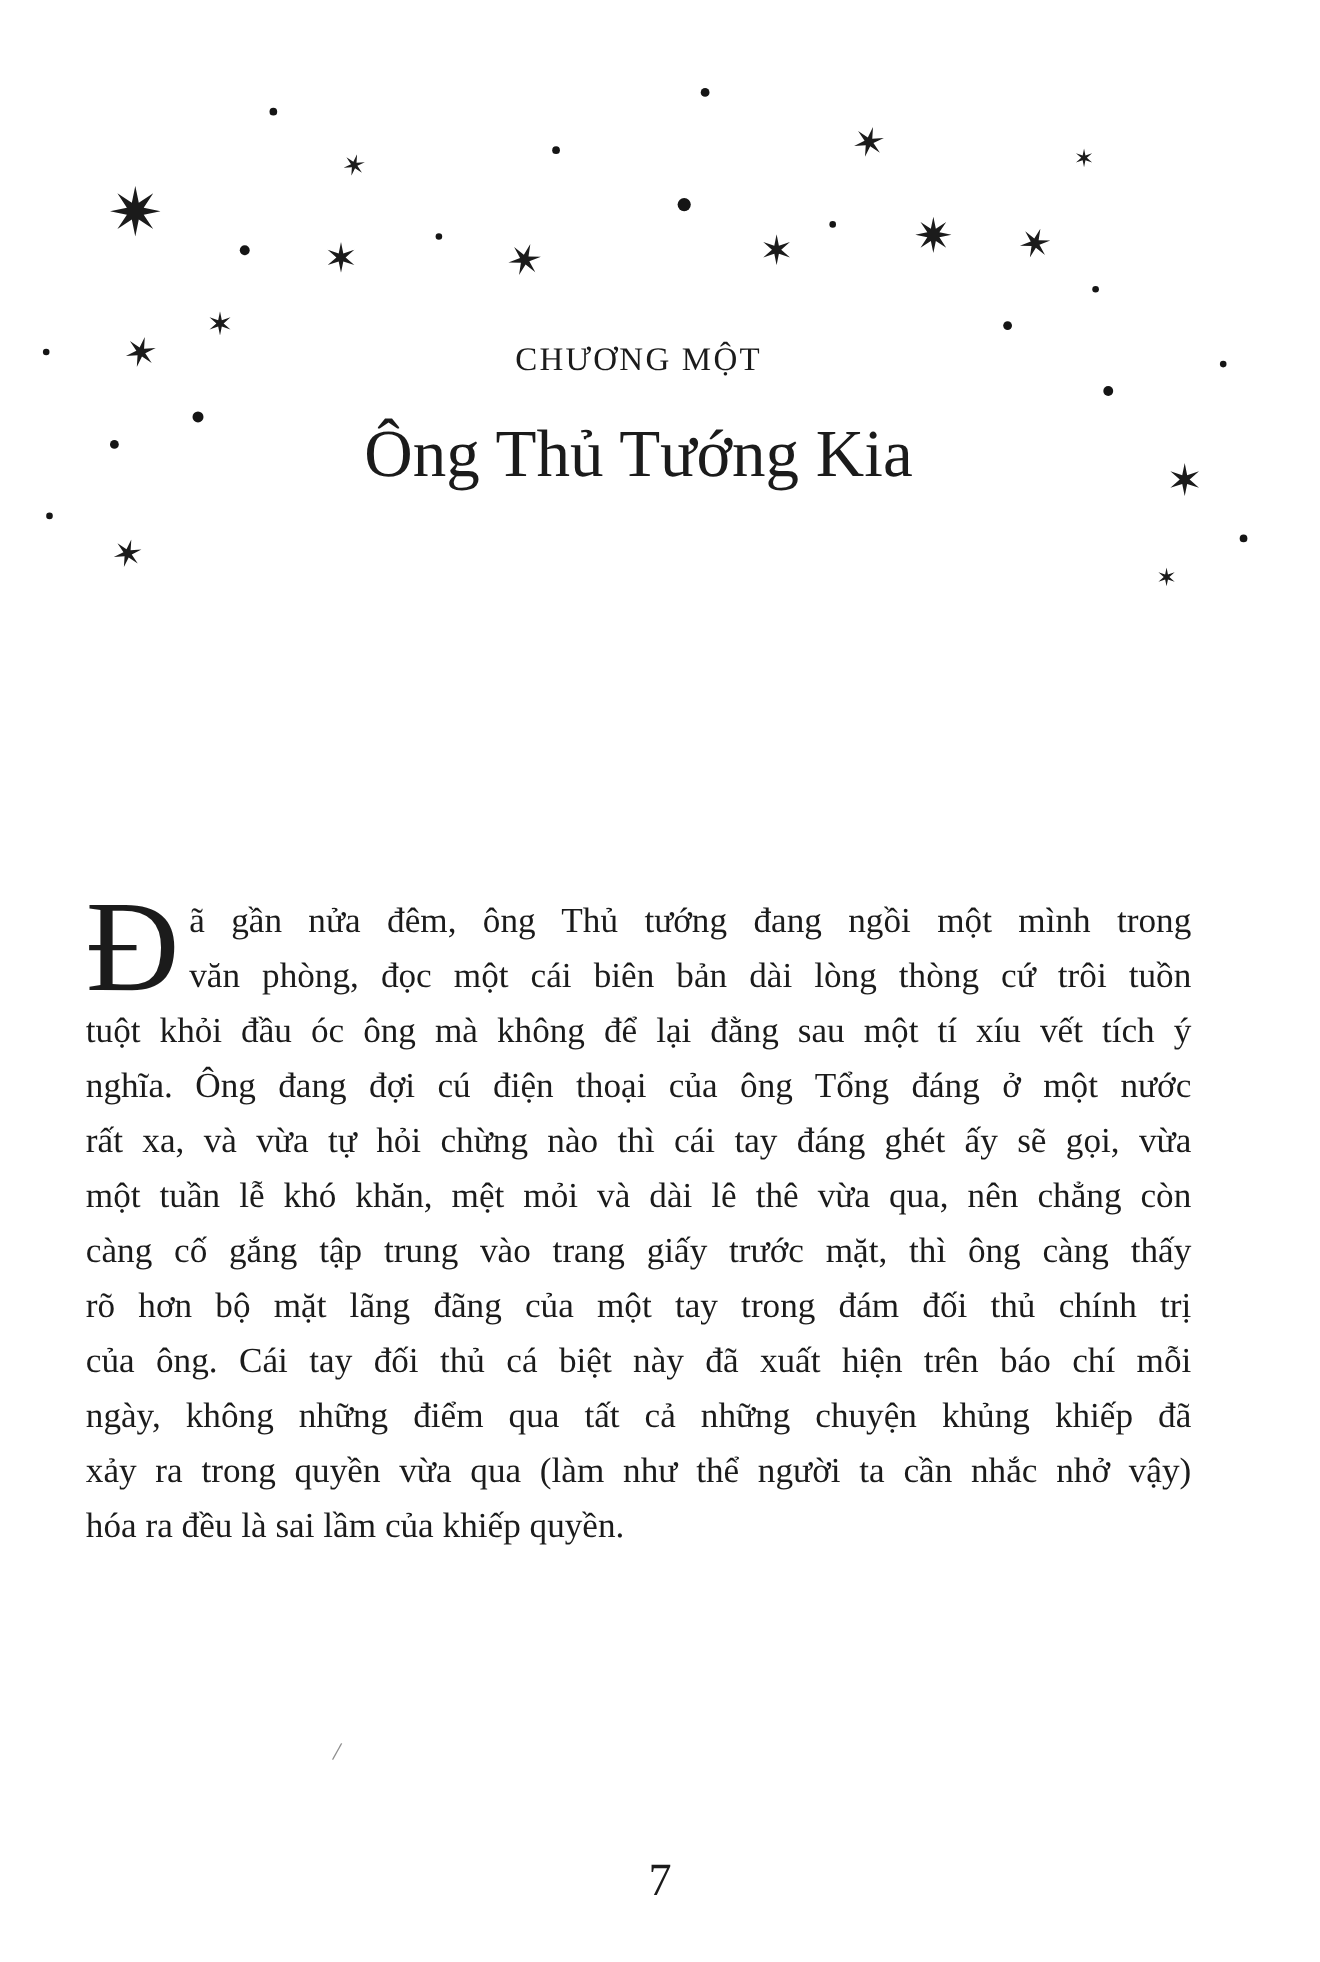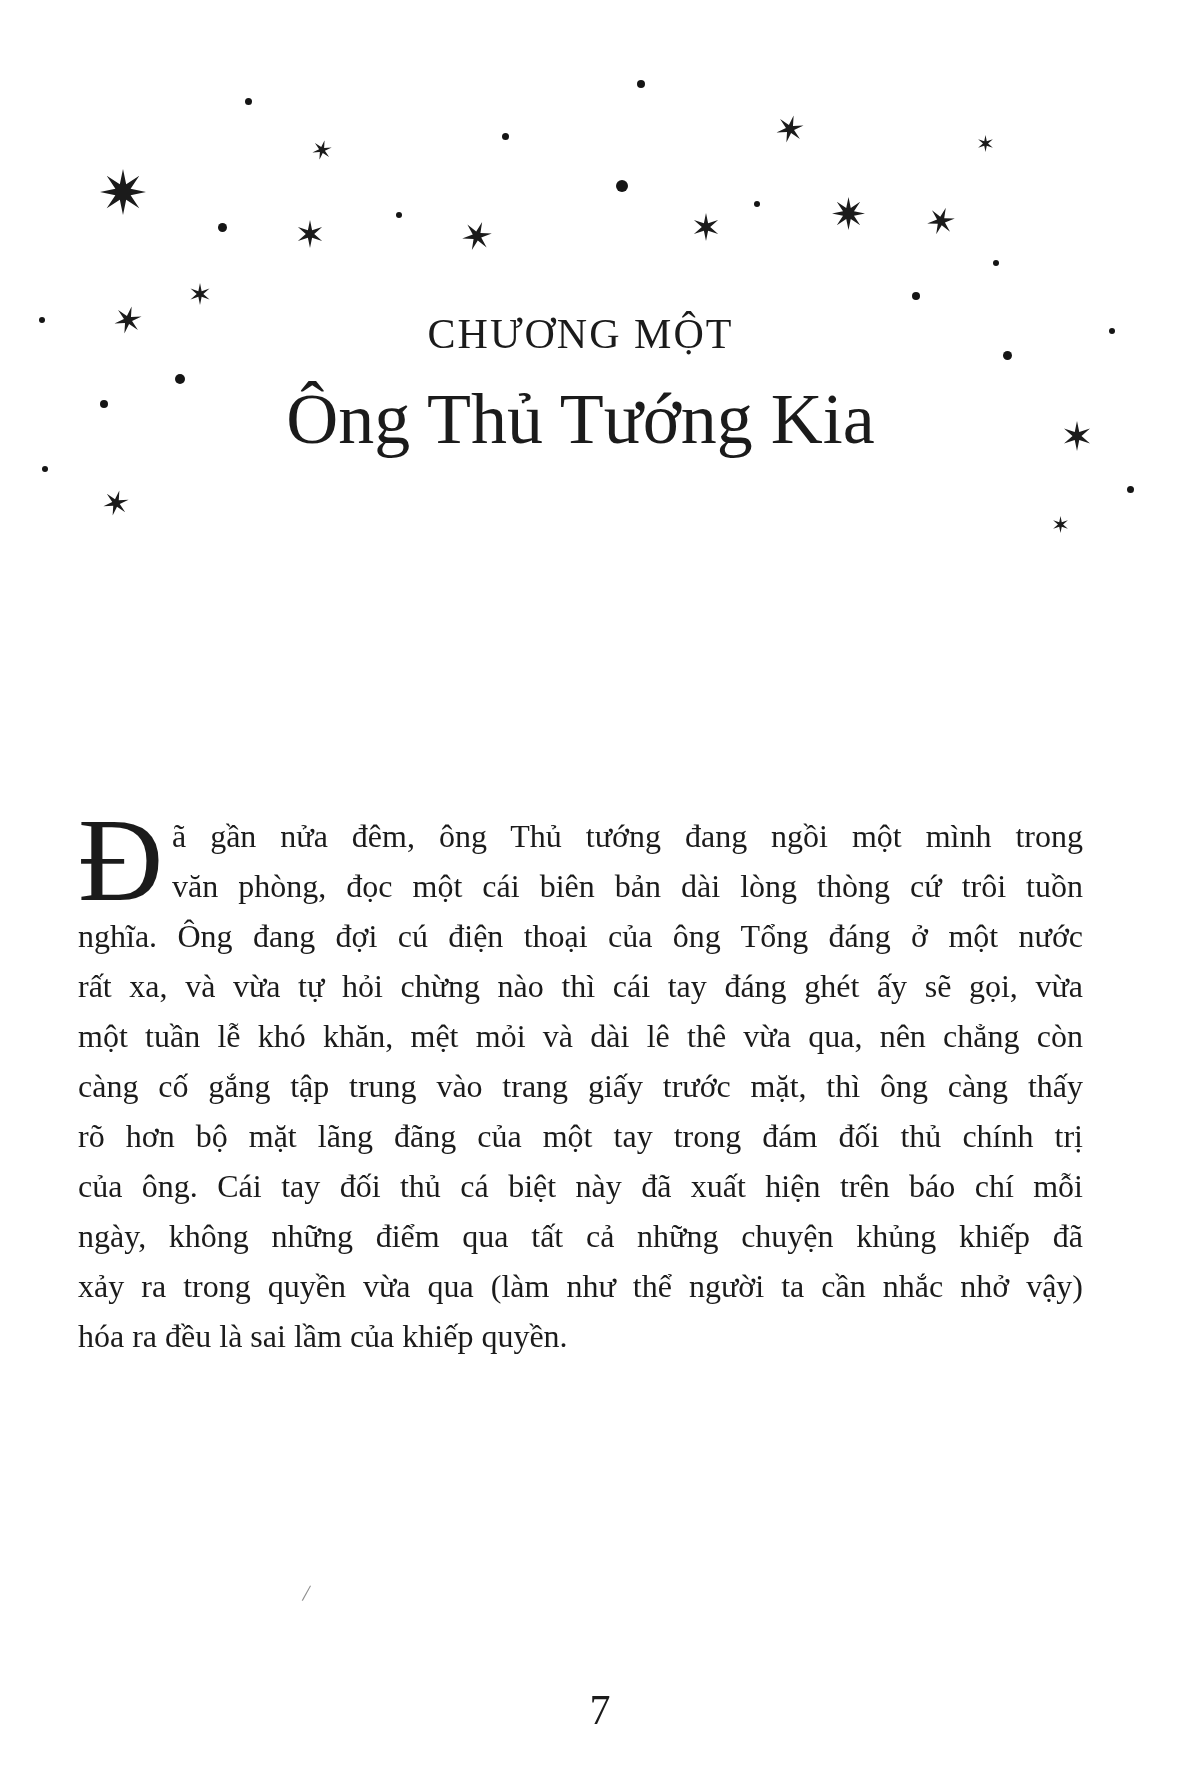--- a/index.html
+++ b/index.html
@@ -12,26 +12,26 @@
     font-family:"Liberation Serif","DejaVu Serif",serif;
     overflow:hidden;
   }
   .star-field { position:absolute; inset:0; pointer-events:none; }
   .star-field svg { position:absolute; display:block; }
   .star-field .dot { position:absolute; border-radius:50%; background:#151515; }
 
   .chapter-label {
     position:absolute; top:310px; left:78px; width:1005px;
     text-align:center;
-    font-size:42px; letter-spacing:2px; font-weight:400;
+    font-size:30px; letter-spacing:2px; font-weight:400;
   }
   .chapter-title {
     position:absolute; top:382px; left:78px; width:1005px;
     text-align:center;
-    font-size:72px; line-height:1.05; font-weight:400;
+    font-size:61px; line-height:1.05; font-weight:400;
   }
 
   .body-text {
     position:absolute; left:78px; top:811px; width:1005px;
     font-size:32px; line-height:50px;
   }
   .dropcap {
     float:left;
     width:88px; height:100px; margin-right:6px;
     font-size:118px; line-height:100px;
@@ -122,20 +122,21 @@
 
   <div class="chapter-label">CHƯƠNG MỘT</div>
 
   <div class="chapter-title">Ông Thủ Tướng Kia</div>
 
   <div class="body-text">
     <span class="dropcap">Đ</span>
 
   <div class="body-line">ã gần nửa đêm, ông Thủ tướng đang ngồi một mình trong</div>
       <div class="body-line">văn phòng, đọc một cái biên bản dài lòng thòng cứ trôi tuồn</div>
+      <div class="body-line">tuột khỏi đầu óc ông mà không để lại đằng sau một tí xíu vết tích ý</div>
       <div class="body-line">nghĩa. Ông đang đợi cú điện thoại của ông Tổng đáng ở một nước</div>
       <div class="body-line">rất xa, và vừa tự hỏi chừng nào thì cái tay đáng ghét ấy sẽ gọi, vừa</div>
       <div class="body-line">một tuần lễ khó khăn, mệt mỏi và dài lê thê vừa qua, nên chẳng còn</div>
       <div class="body-line">càng cố gắng tập trung vào trang giấy trước mặt, thì ông càng thấy</div>
       <div class="body-line">rõ hơn bộ mặt lãng đãng của một tay trong đám đối thủ chính trị</div>
       <div class="body-line">của ông. Cái tay đối thủ cá biệt này đã xuất hiện trên báo chí mỗi</div>
       <div class="body-line">ngày, không những điểm qua tất cả những chuyện khủng khiếp đã</div>
       <div class="body-line">xảy ra trong quyền vừa qua (làm như thể người ta cần nhắc nhở vậy)</div>
       <div class="body-line last">hóa ra đều là sai lầm của khiếp quyền.</div>
     </div>

